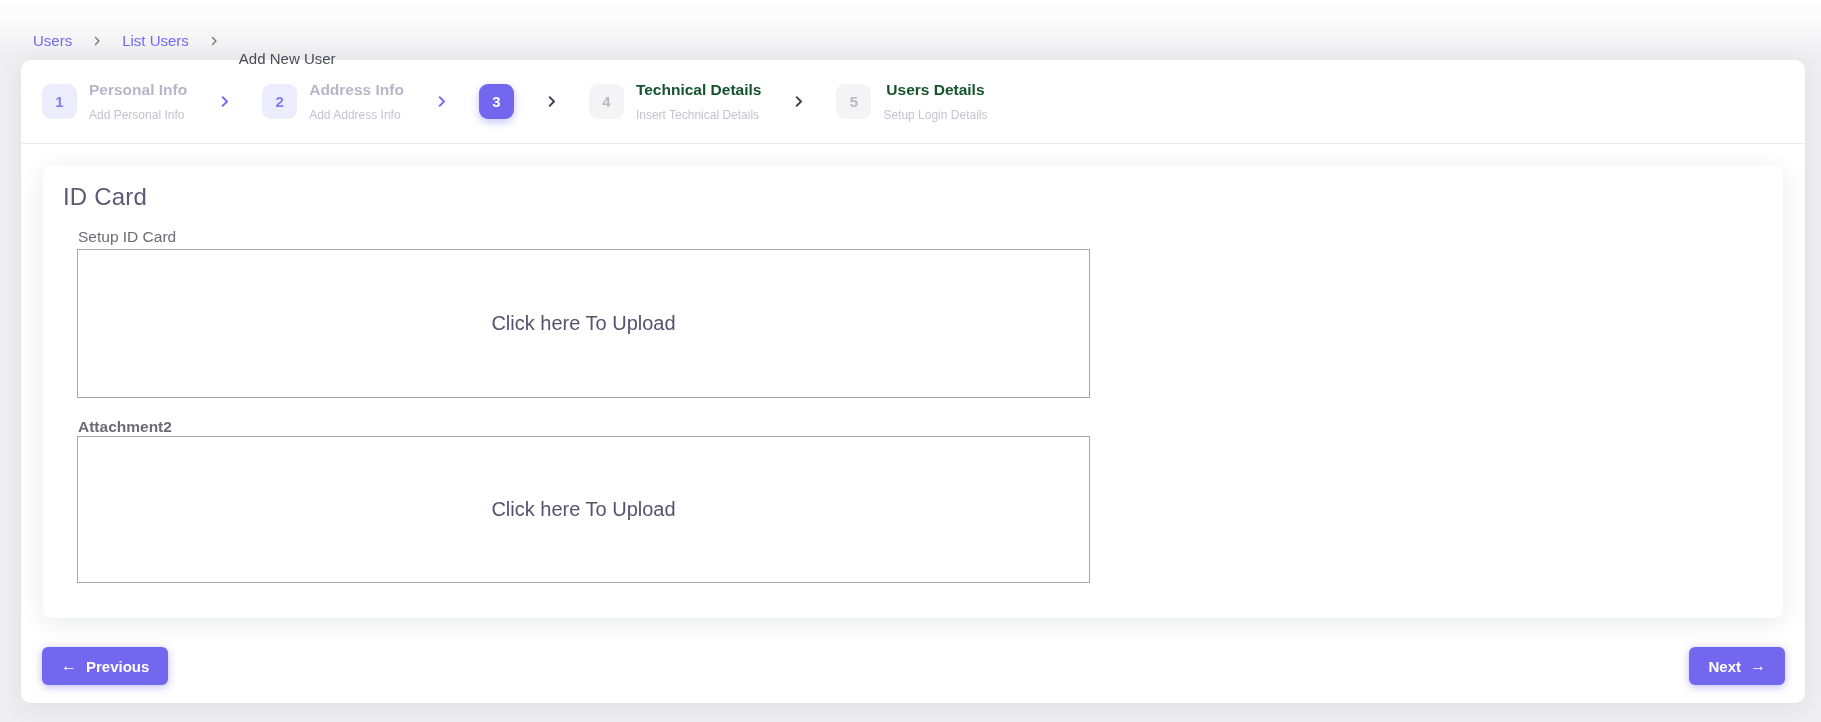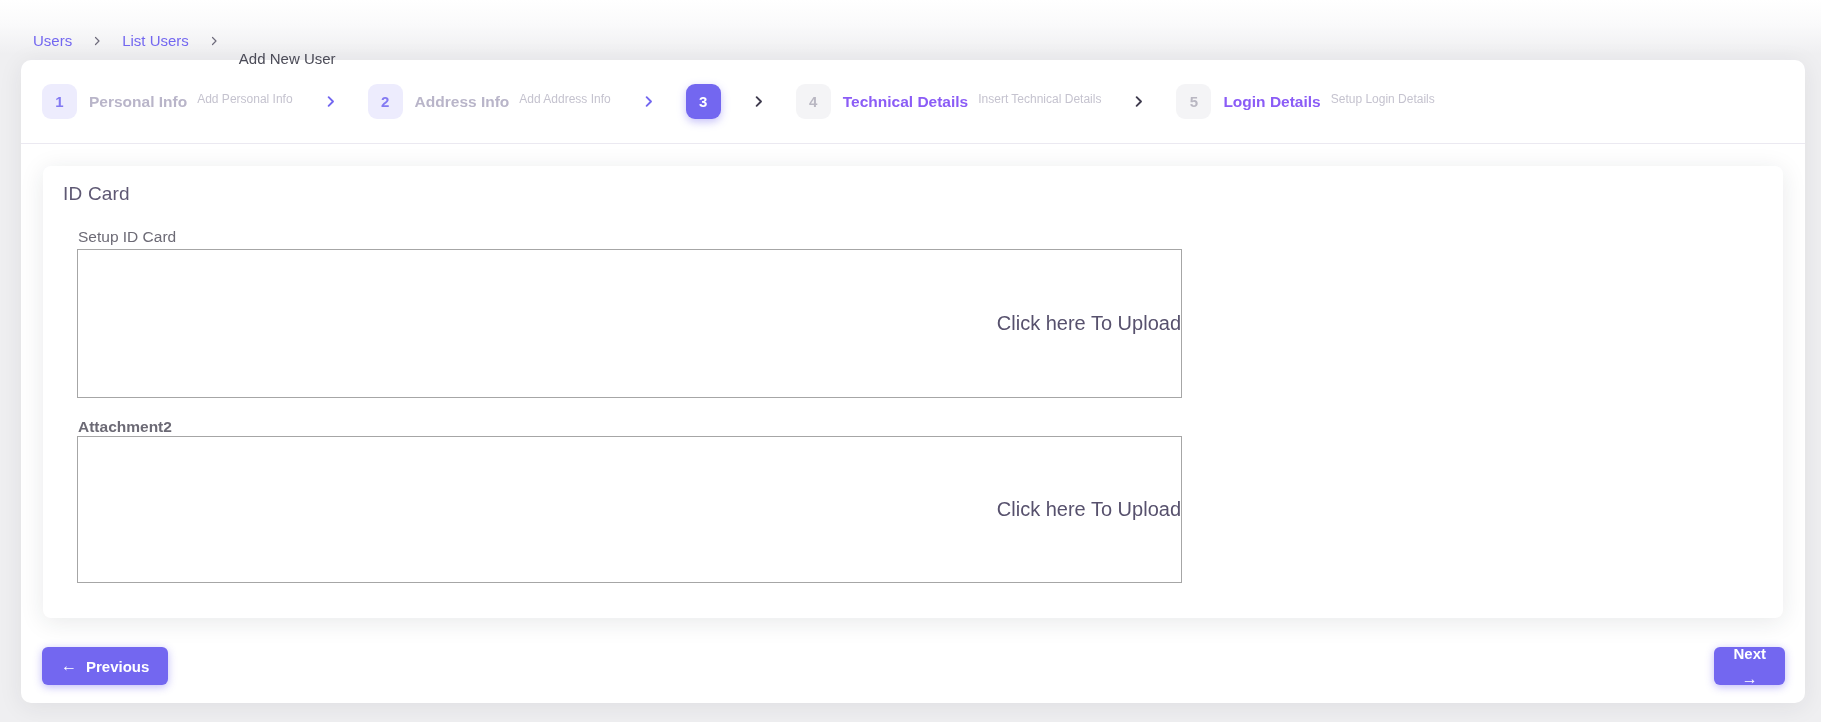--- a/index.html
+++ b/index.html
@@ -38,67 +38,67 @@
   }
   .step { display: flex; align-items: center; gap: 12px; cursor: pointer; }
   .step-badge {
     width: 35px; height: 35px; border-radius: 9px; flex: 0 0 35px;
     display: flex; align-items: center; justify-content: center;
     font-size: 15px; font-weight: 600;
   }
   .step.done .step-badge    { background: #edecfd; color: #837af2; }
   .step.active .step-badge  { background: #7367f0; color: #ffffff; box-shadow: 0 3px 8px rgba(115,103,240,.4); }
   .step.upcoming .step-badge{ background: #f4f4f6; color: #b9b7c2; }
-  .step-text { display: flex; flex-direction: row; gap: 10px; }
+  .step-text { display: flex; flex-direction: column; gap: 10px; }
   .step-title { font-size: 15.5px; font-weight: 600; line-height: 1.15; }
   .step.done .step-title     { color: #b9b5c9; }
   .step.active .step-title   { color: #7367f0; }
-  .step.upcoming .step-title { color: #8b5cf6; }
+  .step.upcoming .step-title { color: #14532d; text-align: center; }
   .step-subtitle { font-size: 12px; color: #c5c3cf; line-height: 1.15; }
   .step-chevron { margin: 0 30px; display: flex; align-items: center; }
   .step-chevron.done { color: #7367f0; }
   .step-chevron.pending { color: #3f3b4e; }
   
   .card {
     position: absolute; left: 22px; top: 106px;
     width: 1740px; height: 452px;
     background: #ffffff; border-radius: 8px;
     box-shadow: 0 4px 24px rgba(34,41,47,.10);
   }
   .card-title {
     position: absolute; left: 20px; top: 17px;
-    font-size: 19px; font-weight: 500; color: #5e5873; letter-spacing: .2px;
+    font-size: 24px; font-weight: 500; color: #5e5873; letter-spacing: .2px;
   }
   .field-label {
     position: absolute; left: 35px;
     font-size: 15.5px; color: #6c6a75;
   }
   .label-1 { top: 62px; }
   .label-2 { top: 252px; font-weight: bold; }
   .dropzone {
-    position: absolute; left: 34px; width: 1105px;
+    position: absolute; left: 34px; width: 1013px;
     border: 1.5px solid #a6a6a6; background: #ffffff;
-    display: flex; align-items: center; justify-content: flex-end;
+    display: flex; align-items: center; justify-content: center;
     cursor: pointer;
   }
   .dz-1 { top: 83px;  height: 149px; }
   .dz-2 { top: 270px; height: 147px; }
   .dz-text { font-size: 20px; color: #57516d; }
   
   .btn {
     position: absolute; top: 587px; height: 38px;
     background: #7367f0; color: #ffffff;
     border: none; border-radius: 6px;
     font-family: inherit; font-size: 15px; font-weight: 700;
     display: flex; align-items: center; justify-content: center; gap: 9px;
     padding: 0 19px; cursor: pointer;
     box-shadow: 0 2px 8px rgba(115,103,240,.45);
   }
   .btn-prev { left: 21px; }
-  .btn-next { right: 20px; flex-direction: column; }
+  .btn-next { right: 20px; }
   .btn-arrow { font-size: 16px; font-weight: 600; line-height: 1; }
 </style>
 </head>
 <body>
 
 <div class="top-fade"></div>
 
 <nav class="breadcrumb">
   <a class="crumb-link">Users</a>
   <span class="crumb-sep">
@@ -163,21 +163,21 @@
     </div>
     <span class="step-chevron pending">
       <svg width="15" height="15" viewBox="0 0 24 24" fill="none">
           <path d="M9 5l7 7-7 7" stroke="currentColor" stroke-width="3" stroke-linecap="round" stroke-linejoin="round"></path>
         </svg>
     </span>
 
     <div class="step upcoming">
       <div class="step-badge">5</div>
       <div class="step-text">
-        <span class="step-title">Login Details</span>
+        <span class="step-title">Users Details</span>
         <span class="step-subtitle">Setup Login Details</span>
       </div>
     </div>
   </div>
 
   <div class="card">
     <h2 class="card-title">ID Card</h2>
 
     <label class="field-label label-1">Setup ID Card</label>
     <div class="dropzone dz-1">

